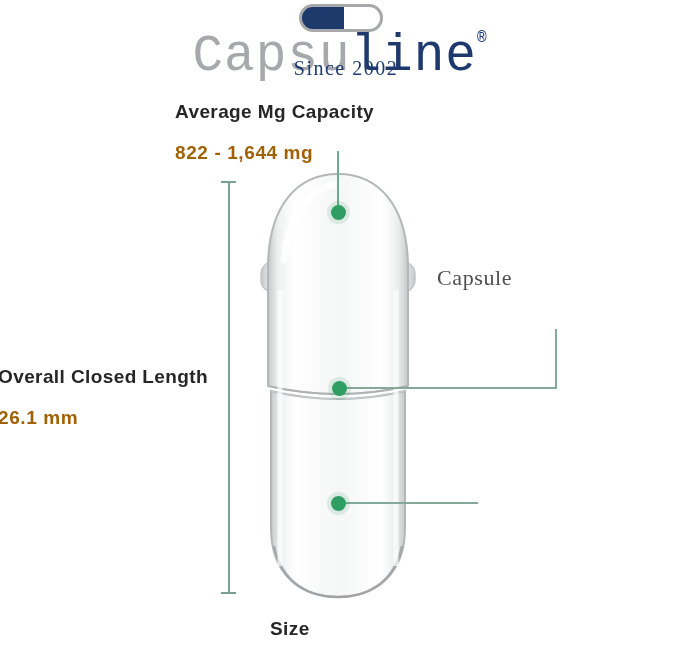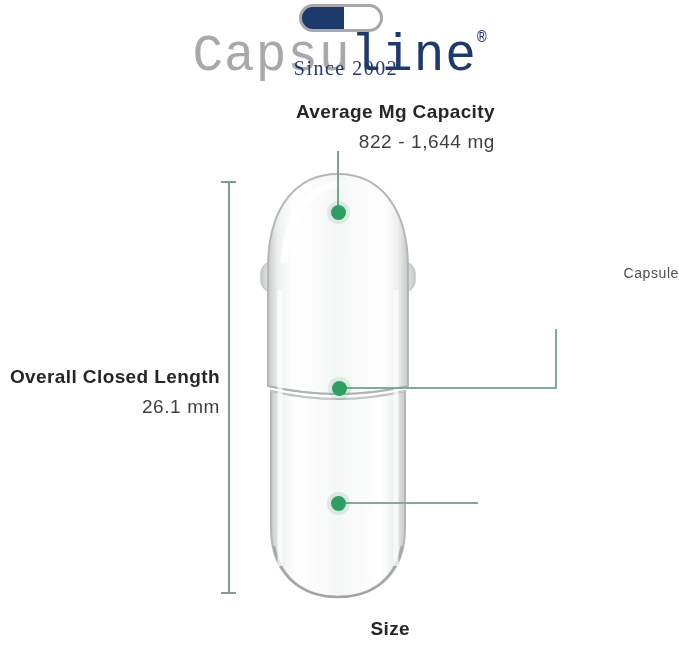--- a/index.html
+++ b/index.html
@@ -25,24 +25,24 @@
   }
   .brand .gray{color:#a6a8ab;}
   .brand .navy{color:#1e3a6d;}
   .brand sup{font-size:16px;color:#1e3a6d;vertical-align:28px;letter-spacing:0;}
   .tagline{
     left:0;top:57px;width:692px;text-align:center;
     font-family:"Liberation Serif", serif;
     font-size:20px;color:#1e3a6d;letter-spacing:1.5px;
   }
   
-  .callout{text-align:right;}
+  .callout{text-align:left;}
   .callout .lbl{font-size:19px;font-weight:700;color:#262626;letter-spacing:.4px;white-space:nowrap;}
-  .callout .val{font-size:19px;font-weight:400;color:#404040;letter-spacing:.6px;margin-top:8px;white-space:nowrap;}
-  .callout .sub{font-size:14px;font-weight:300;color:#4f4f4f;letter-spacing:.6px;white-space:nowrap;}
+  .callout .val{font-size:19px;font-weight:700;color:#a16207;letter-spacing:.6px;margin-top:19px;white-space:nowrap;}
+  .callout .sub{font-size:22px;font-weight:300;color:#4f4f4f;letter-spacing:.6px;white-space:nowrap;font-family:Liberation Serif, serif;}
   .blk-mg{left:175px;top:101px;width:320px;}
   .blk-farma{left:437px;top:265px;width:242px;}
   .blk-length{left:-2px;top:366px;width:222px;}
   .blk-volume{left:448px;top:466px;width:220px;}
   .blk-size{left:270px;top:618px;width:140px;}
   
   .leader{background:#85a998;}
   .leader.v{width:2px;}
   .leader.h{height:2px;}
   .mg-leader{left:337px;top:151px;height:56px;background:#6cab8c;}

